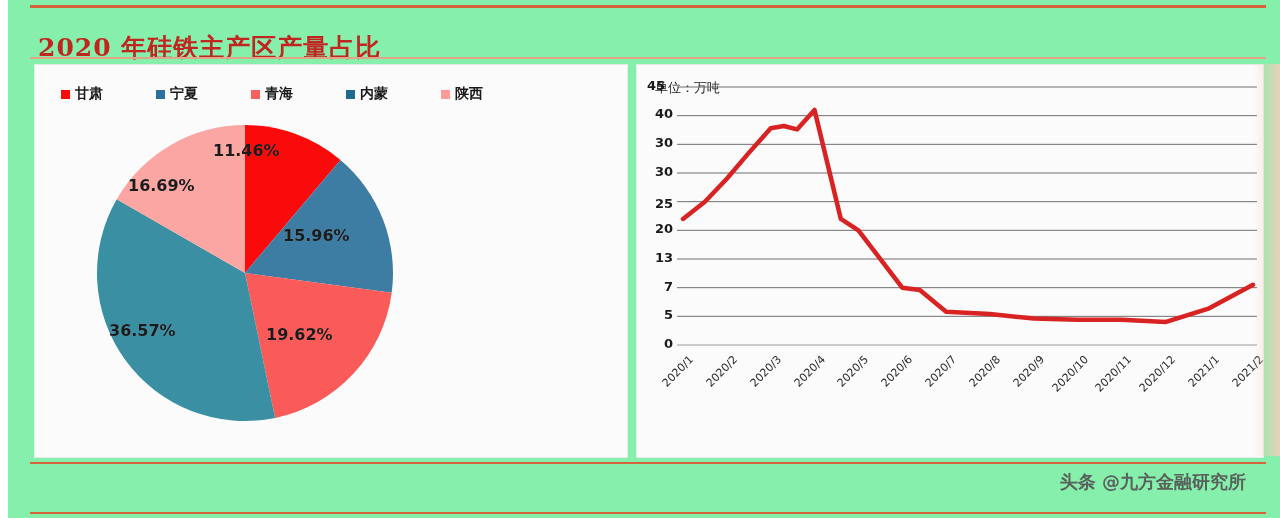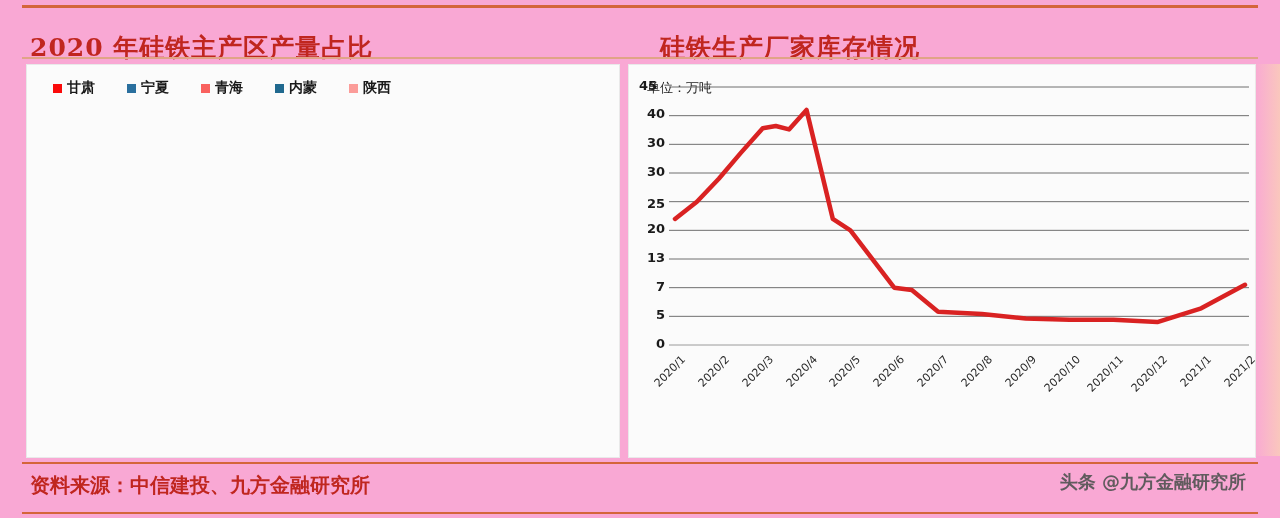--- a/index.html
+++ b/index.html
@@ -3,21 +3,21 @@
 <meta charset="utf-8">
 <style>
   html,body{margin:0;padding:0;}
   body{
     width:1280px;height:518px;
     background:#ffffff;
     font-family:"Liberation Sans","DejaVu Sans",sans-serif;
     overflow:hidden;
     position:relative;
   }
-  .page{position:absolute;inset:0;background:#f9a8d4;}
+  .page{position:absolute;inset:0;background:#86efac;margin-left:8px;}
 
   
   .rule{position:absolute;left:22px;width:1236px;height:3px;background:#d4653a;}
   .rule.top{top:5px;}
   .rule.mid{top:57px;height:2px;background:#e0a486;}
   .rule.foot-top{top:462px;height:2px;background:#d4653a;}
   .rule.foot-bot{top:512px;height:2px;background:#d4653a;}
 
   
   .heading{
@@ -32,21 +32,21 @@
 
   
   .panel{
     position:absolute;top:64px;height:392px;
     background:#fbfbfb;border:1px solid #e9e9e9;
   }
   .panel.left{left:26px;width:592px;}
   .panel.right{left:628px;width:626px;}
 
   
-  .legend{position:absolute;top:14px;left:26px;display:flex;gap:32px;align-items:center;}
+  .legend{position:absolute;top:20px;left:26px;display:flex;gap:53px;align-items:center;}
   .legend-item{display:flex;align-items:center;gap:5px;}
   .legend-swatch{width:9px;height:9px;display:inline-block;}
   .legend-label{
     font-family:"DejaVu Sans","Liberation Sans",sans-serif;
     font-size:14px;color:#1a1a1a;font-weight:600;
   }
 
   
   .pie-wrap{position:absolute;left:60px;top:58px;width:300px;height:300px;}
   .pie-label{
@@ -96,21 +96,20 @@
   .side-fade{position:absolute;top:64px;right:0;width:26px;height:392px;background:linear-gradient(90deg,rgba(250,210,190,0),rgba(250,205,185,.85));}
 </style>
 </head>
 <body>
 
 <div class="page">
 
   <div class="rule top"></div>
 
   <h1 class="heading left">2020 年硅铁主产区产量占比</h1>
-  <h1 class="heading right">硅铁生产厂家库存情况</h1>
 
   <div class="rule mid"></div>
 
   <div class="panel left">
 
     <div class="legend">
       <div class="legend-item">
         <span class="legend-swatch" style="background:#fa0a0a"></span>
         <span class="legend-label">甘肃</span>
       </div>
@@ -125,20 +124,36 @@
       <div class="legend-item">
         <span class="legend-swatch" style="background:#20698f"></span>
         <span class="legend-label">内蒙</span>
       </div>
       <div class="legend-item">
         <span class="legend-swatch" style="background:#fb9c99"></span>
         <span class="legend-label">陕西</span>
       </div>
     </div>
 
+    <div class="pie-wrap">
+      <svg viewBox="0 0 300 300" width="300" height="300">
+        <g id="pie-slices">
+            <path d="M150,150 L150,2 A148,148 0 0 1 245.48037856031522,36.91818311514933 Z" fill="#fa0a0a"></path>
+            <path d="M150,150 L245.48037856031522,36.91818311514933 A148,148 0 0 1 296.68894492424175,169.6558753814927 Z" fill="#3d7ca3"></path>
+            <path d="M150,150 L296.68894492424175,169.6558753814927 A148,148 0 0 1 180.10357283050573,294.9060899439304 Z" fill="#fa5a58"></path>
+            <path d="M150,150 L180.10357283050573,294.9060899439304 A148,148 0 0 1 21.71988835738017,76.18798907388451 Z" fill="#3b8fa3"></path>
+            <path d="M150,150 L21.71988835738017,76.18798907388451 A148,148 0 0 1 150.0000000000001,2 Z" fill="#fba6a3"></path>
+          </g>
+      </svg>
+      <span class="pie-label" style="left:118px;top:18px;">11.46%</span>
+      <span class="pie-label" style="left:188px;top:103px;">15.96%</span>
+      <span class="pie-label" style="left:171px;top:202px;">19.62%</span>
+      <span class="pie-label" style="left:14px;top:198px;">36.57%</span>
+      <span class="pie-label" style="left:33px;top:53px;">16.69%</span>
+    </div>
   </div>
 
   <div class="panel right">
     <div class="unit">单位：万吨</div>
     <div class="linechart">
       <svg viewBox="0 0 626 392" width="626" height="392">
         <g id="grid-lines">
             <line x1="40" x2="620" y1="22" y2="22" stroke="#6f6f6f" stroke-width="1"></line>
             <line x1="40" x2="620" y1="50.66666666666666" y2="50.66666666666666" stroke="#6f6f6f" stroke-width="1"></line>
             <line x1="40" x2="620" y1="79.33333333333334" y2="79.33333333333334" stroke="#6f6f6f" stroke-width="1"></line>
@@ -179,17 +194,16 @@
           <div class="xtick" style="left: 484.308px; top: 288px; width: 48px;">2020/12</div>
           <div class="xtick" style="left: 528.154px; top: 288px; width: 48px;">2021/1</div>
           <div class="xtick" style="left: 572px; top: 288px; width: 48px;">2021/2</div>
         </div>
     </div>
   </div>
 
   <div class="side-fade"></div>
 
   <div class="rule foot-top"></div>
-  <div class="source">资料来源：中信建投、九方金融研究所</div>
   <div class="watermark">头条 @九方金融研究所</div>
   <div class="rule foot-bot"></div>
 
 </div>
 
 </body></html>

